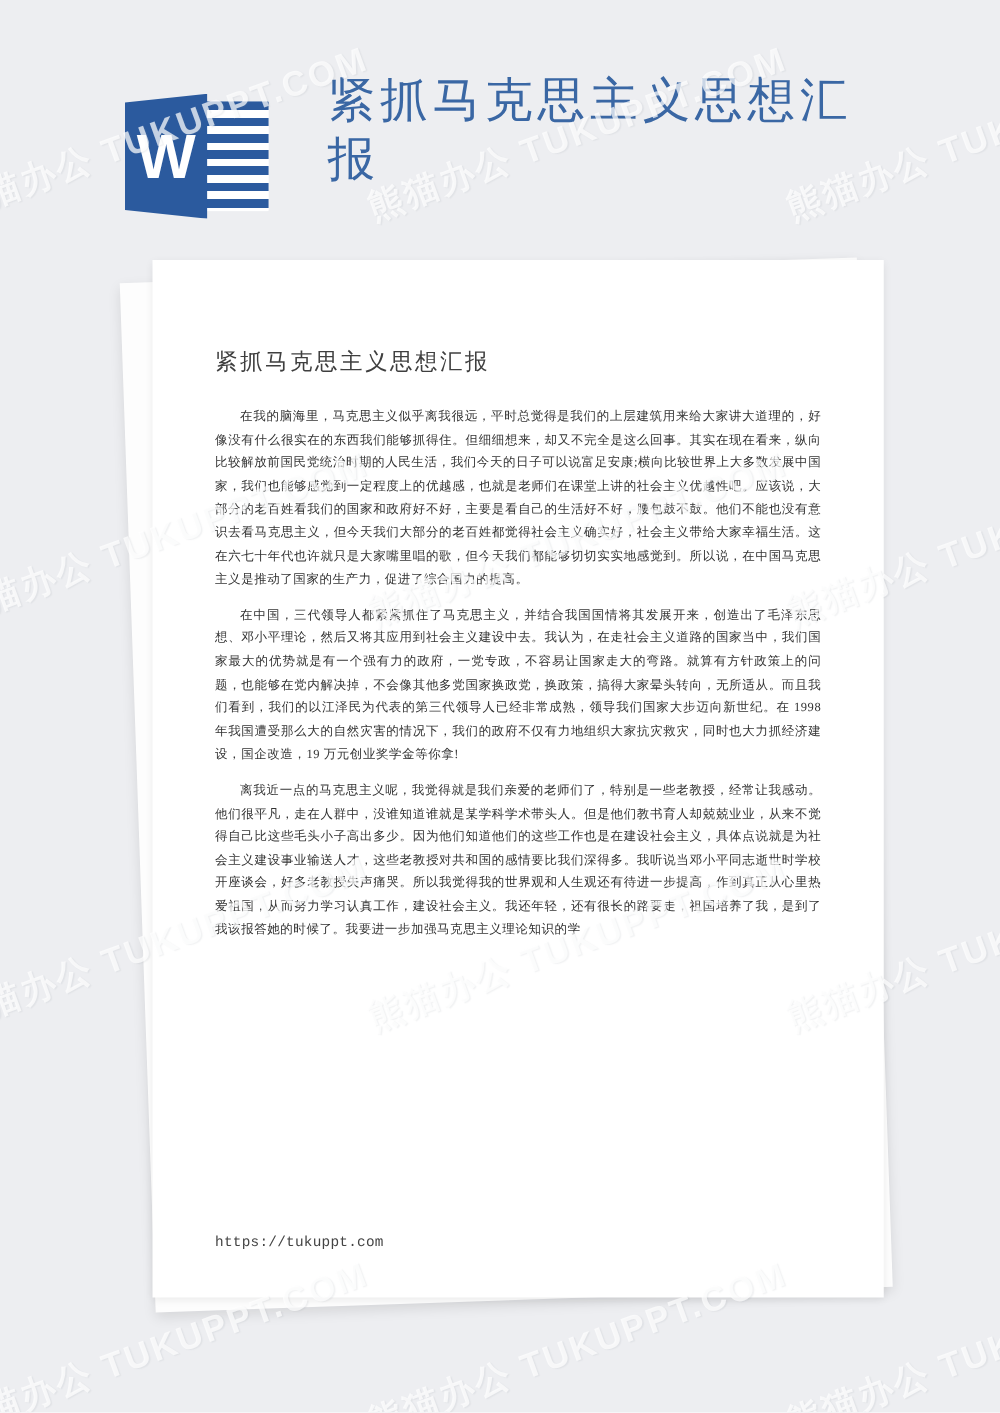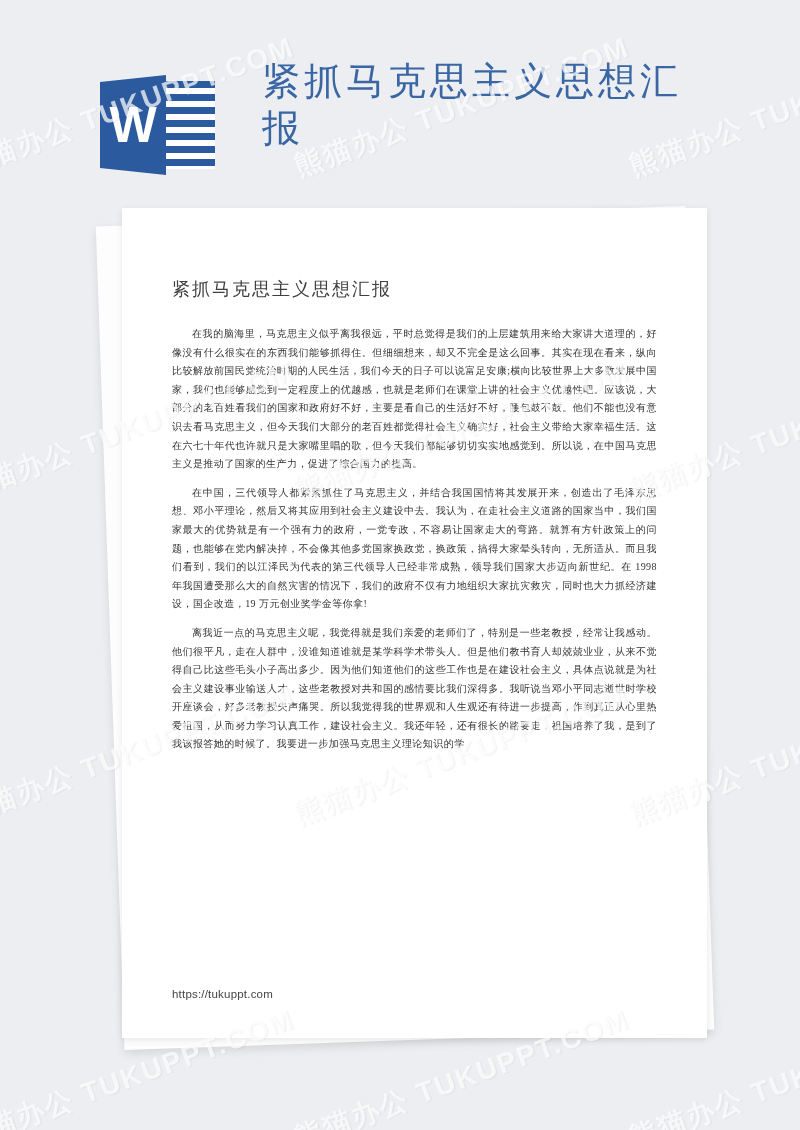--- a/index.html
+++ b/index.html
@@ -58,21 +58,21 @@
     font-size:18px;line-height:26px;letter-spacing:2px;
     color:#3f3f3f;font-weight:400;margin:0 0 23px 0;
   }
   .page p{
     margin:0 0 10px 0;
     font-size:10px;line-height:18.6px;letter-spacing:0.45px;
     color:#333;text-align:justify;text-indent:2em;
   }
   .page-footer{
     position:absolute;left:50px;top:780px;
-    font-family:Liberation Sans, sans-serif;
+    font-family:Liberation Mono, monospace;
     font-size:11.5px;color:#444;letter-spacing:0.2px;
   }
 </style>
 </head>
 <body>
 
 <div class="header">
   <div class="word-icon">
     <div class="sheet"></div>
     <div class="panel">

